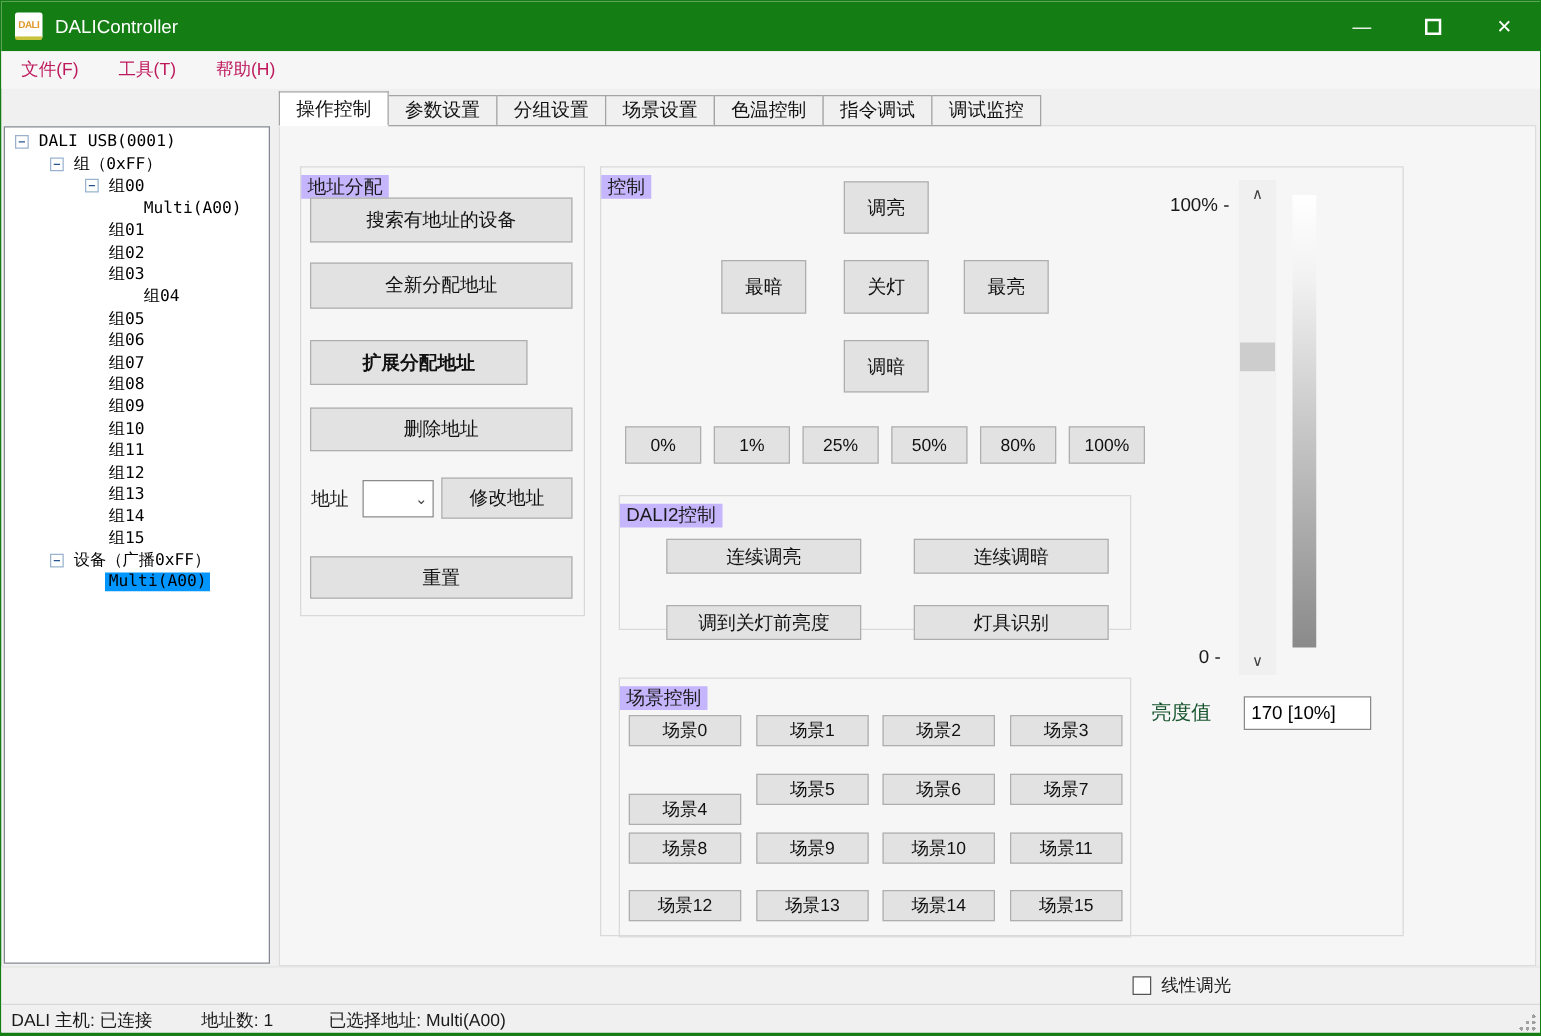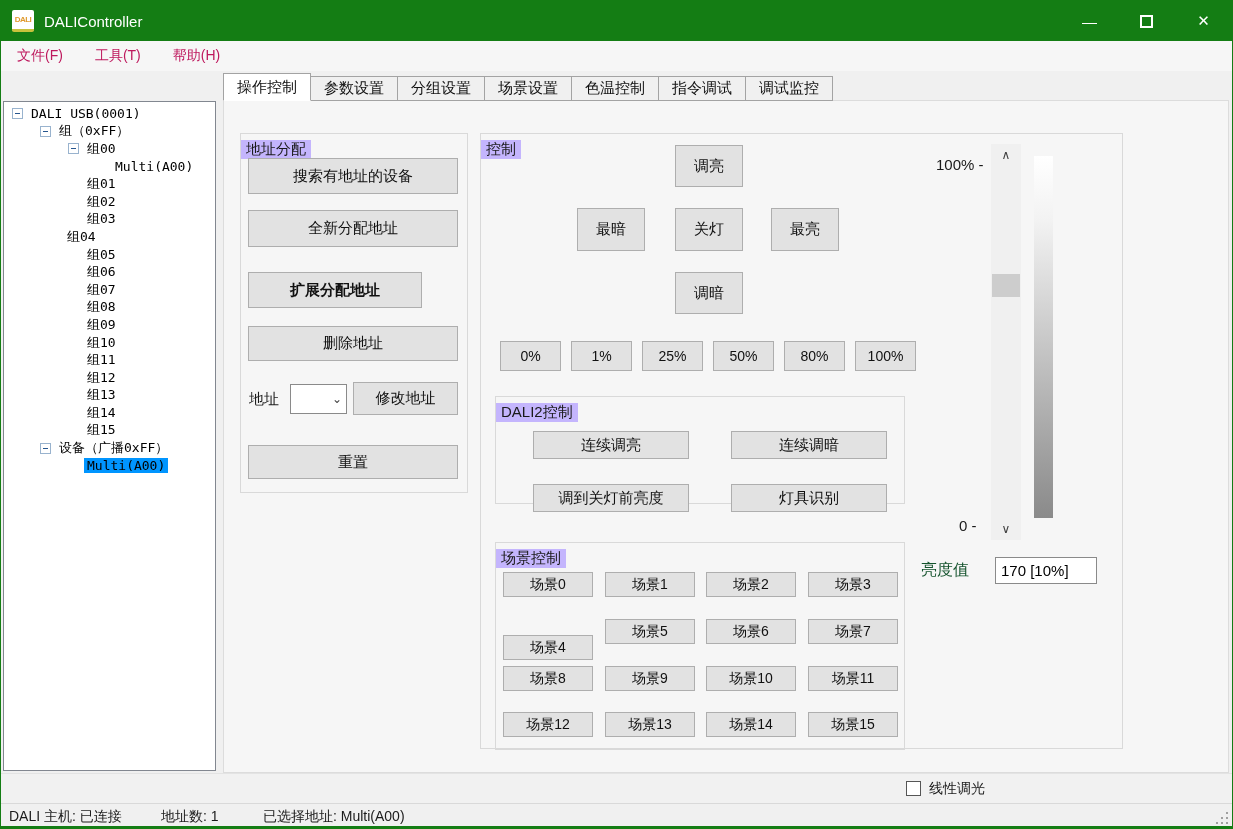--- a/index.html
+++ b/index.html
@@ -168,21 +168,21 @@
         <span class="tree-label">组01</span>
       </div>
       <div class="tree-row" style="padding-left: 64px;">
         <span class="tree-spacer"></span>
         <span class="tree-label">组02</span>
       </div>
       <div class="tree-row" style="padding-left: 64px;">
         <span class="tree-spacer"></span>
         <span class="tree-label">组03</span>
       </div>
-      <div class="tree-row" style="padding-left: 44px; align-items: flex-end;">
+      <div class="tree-row" style="padding-left: 92px; align-items: flex-end;">
         <span class="tree-spacer"></span>
         <span class="tree-label">组04</span>
       </div>
       <div class="tree-row" style="padding-left: 64px;">
         <span class="tree-spacer"></span>
         <span class="tree-label">组05</span>
       </div>
       <div class="tree-row" style="padding-left: 64px;">
         <span class="tree-spacer"></span>
         <span class="tree-label">组06</span>

